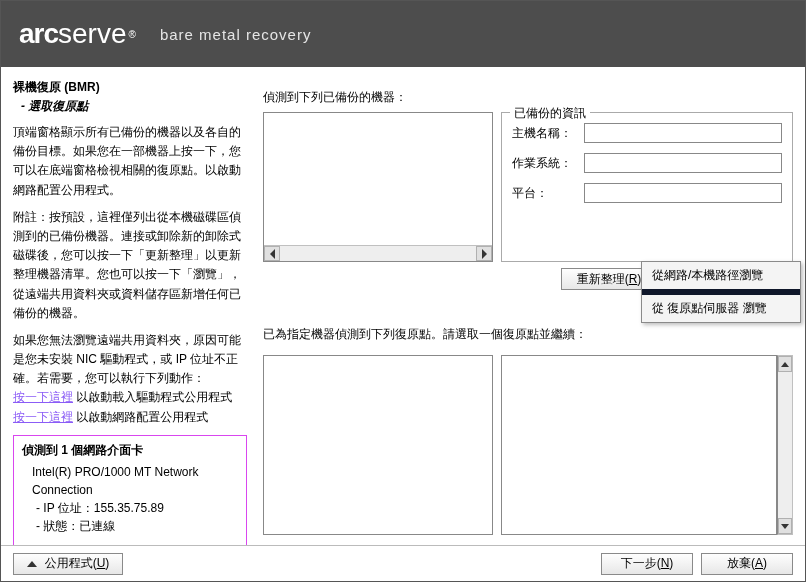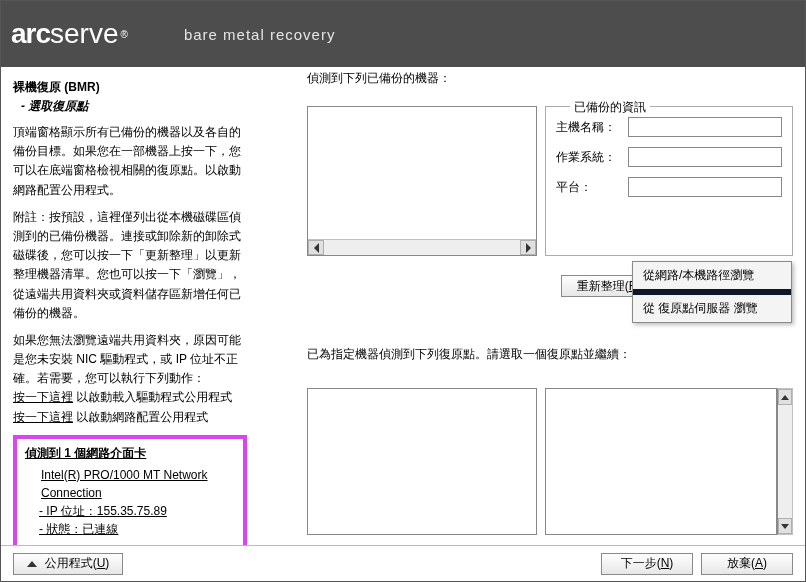--- a/index.html
+++ b/index.html
@@ -13,52 +13,50 @@
     height: 582px;
     overflow: hidden;
   }
   .window { width: 806px; height: 582px; border: 1px solid #555; display: flex; flex-direction: column; }
   .header {
     background: #4d4d4d;
     color: #fff;
     display: flex;
     align-items: center;
     height: 66px;
-    padding: 0 10px;
-    gap: 56px;
+    padding: 0 18px;
+    gap: 24px;
   }
   .brand { font-size: 28px; display: flex; align-items: center; color:#fff; }
   .brand-strong { font-weight: 700; letter-spacing: -1px;}
   .brand-light { font-weight: 300; letter-spacing: 0px;}
   .brand sup { font-size: 10px; margin-left: 2px; vertical-align: top; }
   .subtitle { font-size: 15px; font-weight: 300; color: #e5e5e5; letter-spacing: 1px;}
   .body { flex: 1; display: flex; overflow: hidden; }
   .left-pane { width: 256px; padding: 12px 10px 10px 12px; display:flex; flex-direction:column; }
   .left-title { font-weight: 700; margin-bottom: 2px; }
   .left-sub { font-style: italic; font-weight: 700; margin-bottom: 8px; text-indent: 8px;}
   .left-text { line-height: 1.6; margin-bottom: 8px; }
-  .link { color: #000000; text-decoration: underline; cursor: pointer; }
+  .link { color: #8b5cf6; text-decoration: underline; cursor: pointer; }
   .nic-box {
-    border: 4px solid #d946ef;
+    border: 1px solid #d946ef;
     padding: 6px 8px 10px;
     margin-top: auto;
     margin-bottom: 6px;
-    text-decoration: underline;
   }
   .nic-title { font-weight: 700; margin-bottom: 4px; }
-  .nic-line { margin-left: 16px; line-height:1.5;}
+  .nic-line { margin-left: 10px; line-height:1.5;}
   .nic-indent { margin-left: 14px; }
   .right-pane {
     flex: 1;
-    padding: 3px 12px 10px 6px;
+    padding: 22px 12px 10px 6px;
     display: flex;
     flex-direction: column;
-    gap: 19px;
+    gap: 6px;
     position: relative;
-    margin-left: 44px;
   }
   .top-row { display: flex; gap: 8px; }
   .listbox {
     border: 1px solid #888;
     width: 230px;
     height: 150px;
     background: #fff;
     display:flex; flex-direction:column;
   }
   .listbox-content { flex:1; }
@@ -67,37 +65,37 @@
   .h-track { flex:1; }
   .group {
     border: 1px solid #aaa;
     flex: 1;
     position: relative;
     padding: 10px 10px 6px;
   }
   .group-title {
     position: absolute;
     top: -8px;
-    left: 24px;
+    left: 8px;
     background: #fff;
     padding: 0 4px;
     font-size: 12px;
   }
   .field-row { display: flex; align-items: center; margin-bottom: 10px; }
   .field-label { width: 72px; }
   .field-input { flex: 1; height: 20px; border: 1px solid #888; background: #fff; }
   .btn-row { display:flex; justify-content:flex-end; gap:16px; padding-right:2px; }
   .btn { height:22px; min-width:96px; border:1px solid #8a8a8a; background:linear-gradient(#fefefe,#e7e7e7); display:flex; align-items:center; justify-content:center; cursor:default; padding:0 10px; }
   .btn-dd { display:flex;}
   .btn-dd-main { height:22px; min-width:96px; border:1px solid #8a8a8a; border-right:none; background:linear-gradient(#fefefe,#e7e7e7); display:flex; align-items:center; justify-content:center; padding:0 10px; position:relative;}
   .btn-dd-arrow { width:22px; height:22px; border:1px solid #8a8a8a; background:linear-gradient(#fefefe,#e7e7e7); display:flex; align-items:center; justify-content:center; font-size:9px;}
   .cursor { position:absolute; right:8px; top:2px; pointer-events:none;}
   .menu {
     position:absolute;
-    right:13px;
+    right:4px;
     top:194px;
     width:160px;
     border:1px solid #8a8a8a;
     background:#f4f4f4;
     box-shadow:2px 2px 4px rgba(0,0,0,0.25);
     z-index:10;
   }
   .menu-item { padding:5px 10px; white-space:nowrap; }
   .menu-item + .menu-item { border-top:6px solid #0f172a; }
   .lower-row { display:flex; gap:8px; flex:1; min-height:0; margin-top:6px;}

